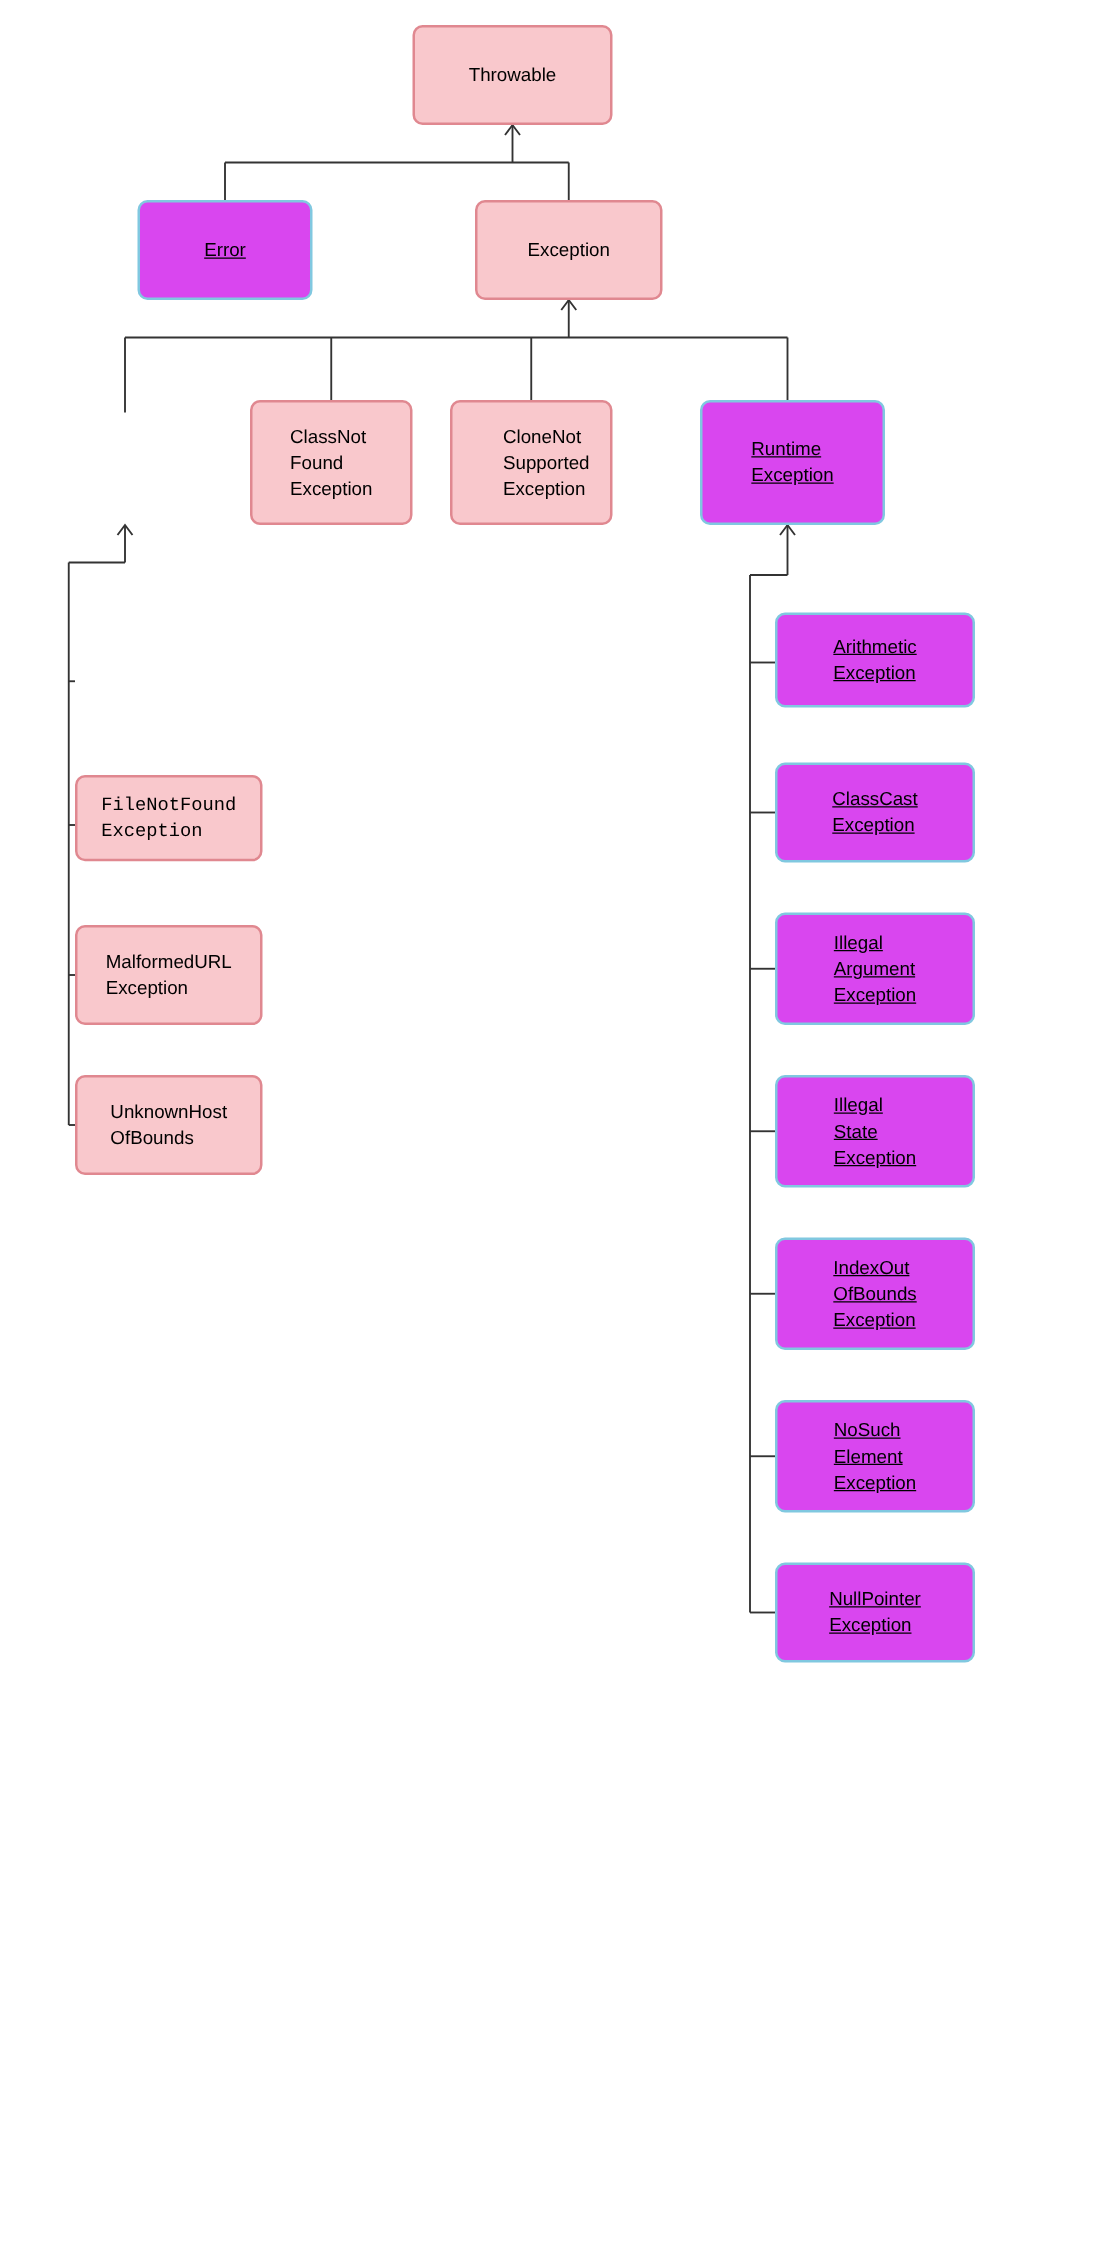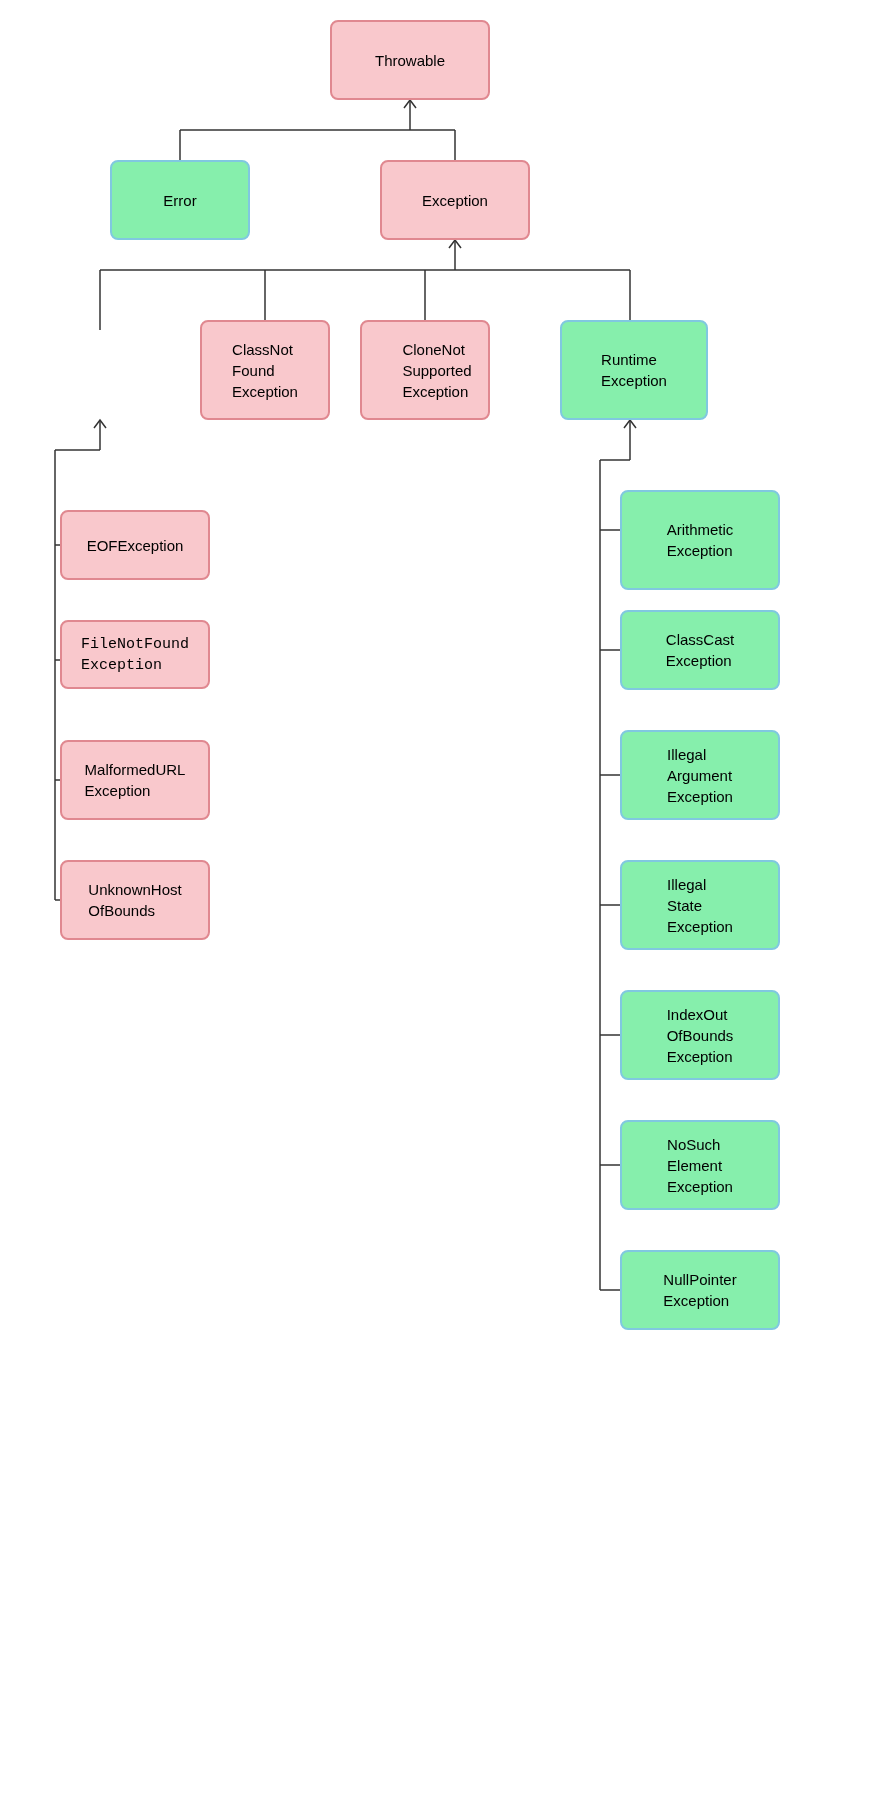--- a/index.html
+++ b/index.html
@@ -29,22 +29,23 @@
       line-height: 1.4;
       padding: 8px;
     }
 
     .node-pink {
       background: #f9c8cc;
       border: 2px solid #e08890;
     }
 
     .node-blue {
-      background: #86efac;
+      background: #d946ef;
       border: 2px solid #80c8e0;
+      text-decoration: underline;
     }
 
     svg.lines {
       position: absolute;
       top: 0;
       left: 0;
       width: 883px;
       height: 1814px;
       pointer-events: none;
     }
@@ -132,32 +133,31 @@
 Found
 Exception</div>
 
   <div class="node node-pink" style="left:360px; top:320px; width:130px; height:100px; white-space: pre-line; padding-left: 32px;">CloneNot
 Supported
 Exception</div>
 
   <div class="node node-blue" style="left:560px; top:320px; width:148px; height:100px; white-space: pre-line;">Runtime
 Exception</div>
 
-  <div class="node node-pink" style="left:60px; top:510px; width:150px; height:70px;">EOFException</div>
 
   <div class="node node-pink" style="left:60px; top:620px; width:150px; height:69px; white-space: pre-line; font-family: Liberation Mono, monospace;">FileNotFound
 Exception</div>
 
   <div class="node node-pink" style="left:60px; top:740px; width:150px; height:80px; white-space: pre-line;">MalformedURL
 Exception</div>
 
   <div class="node node-pink" style="left:60px; top:860px; width:150px; height:80px; white-space: pre-line;">UnknownHost
 OfBounds</div>
 
-  <div class="node node-blue" style="left:620px; top:490px; width:160px; height:100px; white-space: pre-line;">Arithmetic
+  <div class="node node-blue" style="left:620px; top:490px; width:160px; height:76px; white-space: pre-line;">Arithmetic
 Exception</div>
 
   <div class="node node-blue" style="left:620px; top:610px; width:160px; height:80px; white-space: pre-line;">ClassCast
 Exception</div>
 
   <div class="node node-blue" style="left:620px; top:730px; width:160px; height:90px; white-space: pre-line;">Illegal
 Argument
 Exception</div>
 
   <div class="node node-blue" style="left:620px; top:860px; width:160px; height:90px; white-space: pre-line;">Illegal

